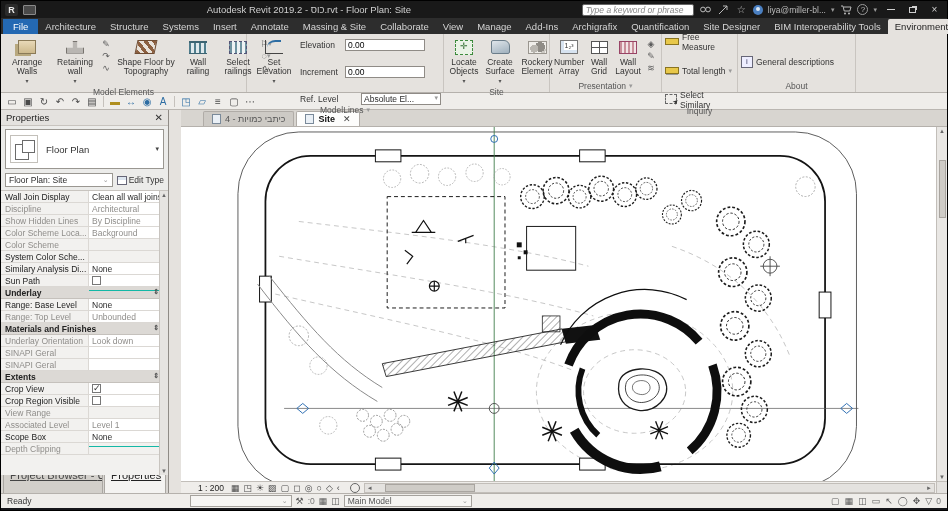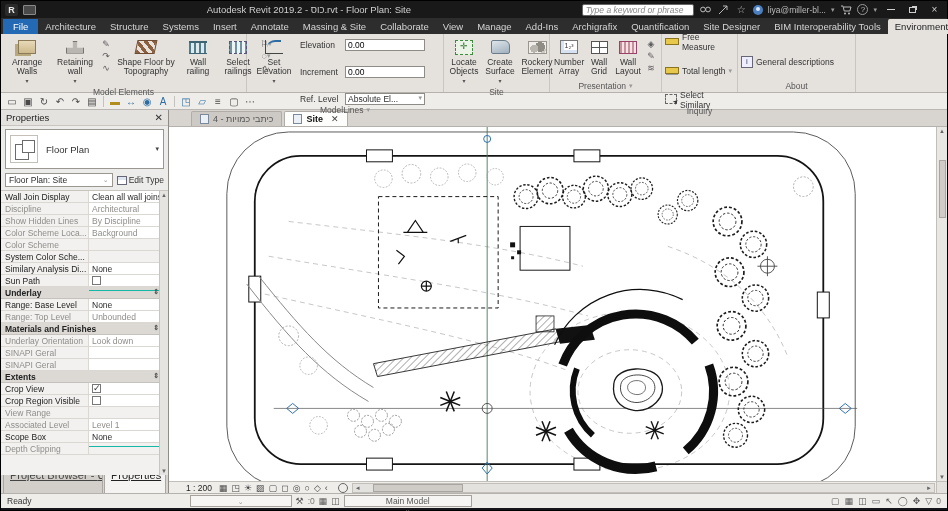--- a/index.html
+++ b/index.html
@@ -36,21 +36,21 @@
   .panel-title { height:13px; font-size:8.5px; color:#555; text-align:center; display:flex; align-items:center; justify-content:center; gap:3px;}
   .rbtn { display:flex; flex-direction:column; align-items:center; text-align:center; font-size:8.5px; line-height:9px; color:#333; padding:1px 1px; cursor:default;}
   .rbtn .bicon { width:22px; height:20px; margin-bottom:1px; display:flex; align-items:center; justify-content:center;}
   .carety:after { content:"▾"; font-size:6px; color:#555;}
   .smallcol { display:flex; flex-direction:column; gap:1px; padding-top:2px;}
   .micon { width:12px; height:11px; font-size:9px; color:#5a5a5a; display:flex; align-items:center; justify-content:center;}
   .fieldcol { display:flex; flex-direction:column; gap:15px; padding-top:3px;}
   .frow { display:flex; align-items:center; gap:3px;}
   .flabel { width:42px; font-size:8.5px; color:#333;}
   .finput { width:80px; height:12px; border:1px solid #8f8b86; background:#fff; font-size:8.5px; padding:0 2px; font-family:"Liberation Sans",sans-serif;}
-  .fcombo { width:80px; height:12px; border:1px solid #8f8b86; background:#fff; font-size:8.5px; padding:0 2px; display:flex; justify-content:space-between;}
+  .fcombo { width:80px; height:12px; border:1px solid #8f8b86; background:#fff; font-size:8.5px; padding:0 2px; display:flex; justify-content:space-between;margin-left:16px;}
   .inq-item { display:flex; align-items:center; gap:3px; font-size:8.5px; color:#333; height:13px;}
   .filler { flex:1; border-right:none;}
 
   
   .i-walls{width:18px;height:14px;background:linear-gradient(#e8d9b8,#cdb98c);border:1px solid #8a7a57;box-shadow:-4px 3px 0 -1px #b8a87e;}
   .i-ret{width:18px;height:13px;background:#b9b6b2;border:1px solid #77736e;clip-path:polygon(0 100%,100% 100%,100% 55%,62% 55%,62% 0,38% 0,38% 55%,0 55%);}
   .i-topo{width:20px;height:14px;background:repeating-linear-gradient(45deg,#8c5f3f 0 3px,#e8e2da 3px 6px);border:1px solid #6e4c33;transform:skewX(-12deg);}
   .i-rail{width:18px;height:13px;background:repeating-linear-gradient(90deg,#4f7d8c 0 2px,#dfe9ec 2px 5px);border-top:2px solid #3c6472;border-bottom:1px solid #3c6472;}
   .i-selrail{width:18px;height:13px;background:repeating-linear-gradient(90deg,#6f93a0 0 2px,#eef3f4 2px 5px);border:1px dashed #557;}
   .i-setel{width:18px;height:14px;border-left:1px solid #444;border-bottom:1px solid #444;position:relative;}
@@ -69,21 +69,21 @@
   .i-info{width:12px;height:12px;border:1px solid #667;color:#446;font-size:8px;display:flex;align-items:center;justify-content:center;background:#eef;}
 
   
   .qat { height:17px; background:#efedea; border-bottom:1px solid #bab6b1; display:flex; align-items:center; gap:2px; padding:0 4px; flex:0 0 auto;}
   .qicon { min-width:14px; height:14px; display:flex; align-items:center; justify-content:center; color:#4a4a4a; font-size:10px;}
   .qicon.yellow { color:#b08f1f; }
   .qicon.blue { color:#2d6da3; }
   .qsep { width:1px; height:11px; background:#c5c1bc; margin:0 2px;}
 
   
-  .main { flex:1; display:flex; min-height:0;}
+  .main { flex:1; display:flex; min-height:0;gap:12px;}
 
   
   .props { width:168px; background:#ececea; border-right:1px solid #8f8b86; display:flex; flex-direction:column; flex:0 0 auto;}
   .props-header { height:16px; display:flex; align-items:center; justify-content:space-between; padding:0 5px; font-size:9.5px; color:#222; background:#e4e2df; border-bottom:1px solid #c8c4bf;}
   .props-x { color:#333; font-size:10px;}
   .type-sel { height:40px; margin:3px 4px 2px; background:#fff; border:1px solid #9a9791; display:flex; align-items:center; gap:8px; padding:0 4px;}
   .type-thumb { width:28px; height:28px; background:#fff; border:1px solid #c3c0ba; position:relative;}
   .type-thumb:before{content:"";position:absolute;left:4px;top:8px;width:12px;height:14px;border:1px solid #6b6b6b;background:#fff;}
   .type-thumb:after{content:"";position:absolute;left:11px;top:4px;width:11px;height:11px;border:1px solid #6b6b6b;background:#fff;}
   .type-name { flex:1; font-size:9.5px; color:#333;}
@@ -129,21 +129,21 @@
   .scale-box { font-size:8.5px; color:#222; border:1px solid transparent; padding:0 2px; white-space:nowrap;}
   .vcb-icon { font-size:9px; color:#4a4a4a; line-height:10px;}
   .wheel-icon { width:10px; height:10px; border-radius:50%; border:1px solid #666; position:relative; margin:0 4px;}
   .hscroll { flex:1; height:10px; background:#e4e2df; border:1px solid #c2beb9; display:flex; align-items:center; margin-right:1px;}
   .hthumb { width:90px; height:8px; background:#cfccc7; border:1px solid #a9a5a0; margin-left:10px;}
   .harrow { font-size:6px; color:#666; padding:0 2px;}
   .corner { width:11px; height:12px; background:#e4e2df; border-left:1px solid #c2beb9;}
 
   
   .statusbar { height:15px; background:#efedea; border-top:1px solid #b5b1ac; display:flex; align-items:center; padding:0 6px; gap:4px; font-size:8.5px; color:#333; flex:0 0 auto;}
-  .sb-combo { height:12px; background:#f6f5f3; border:1px solid #a5a29d; display:flex; align-items:center; justify-content:space-between; padding:0 3px; color:#555;flex-direction:column;}
+  .sb-combo { height:12px; background:#f6f5f3; border:1px solid #a5a29d; display:flex; align-items:center; justify-content:space-between; padding:0 3px; color:#555;}
   .sb-icon { font-size:9px; color:#5a5a5a;}
   .winstrip { height:2px; background:#16161a; flex:0 0 auto;}
 </style>
 </head>
 <body>
 
 <div class="window">
 
   <div class="titlebar">
     <div class="rlogo">R</div>

